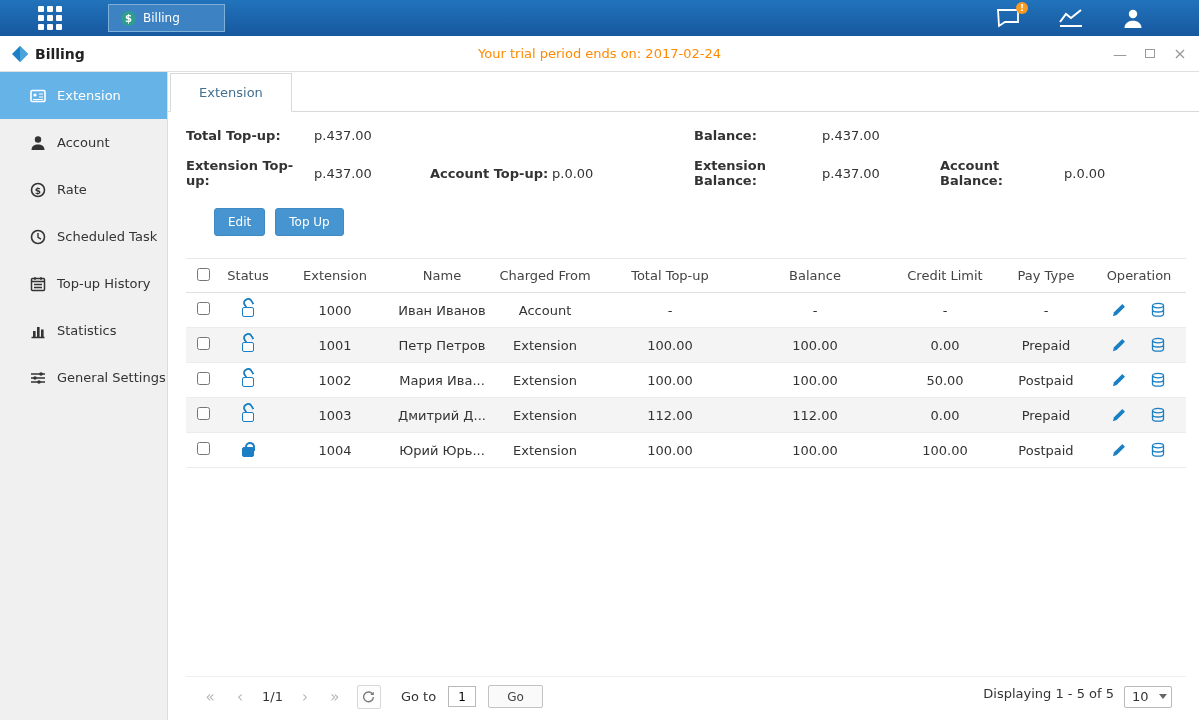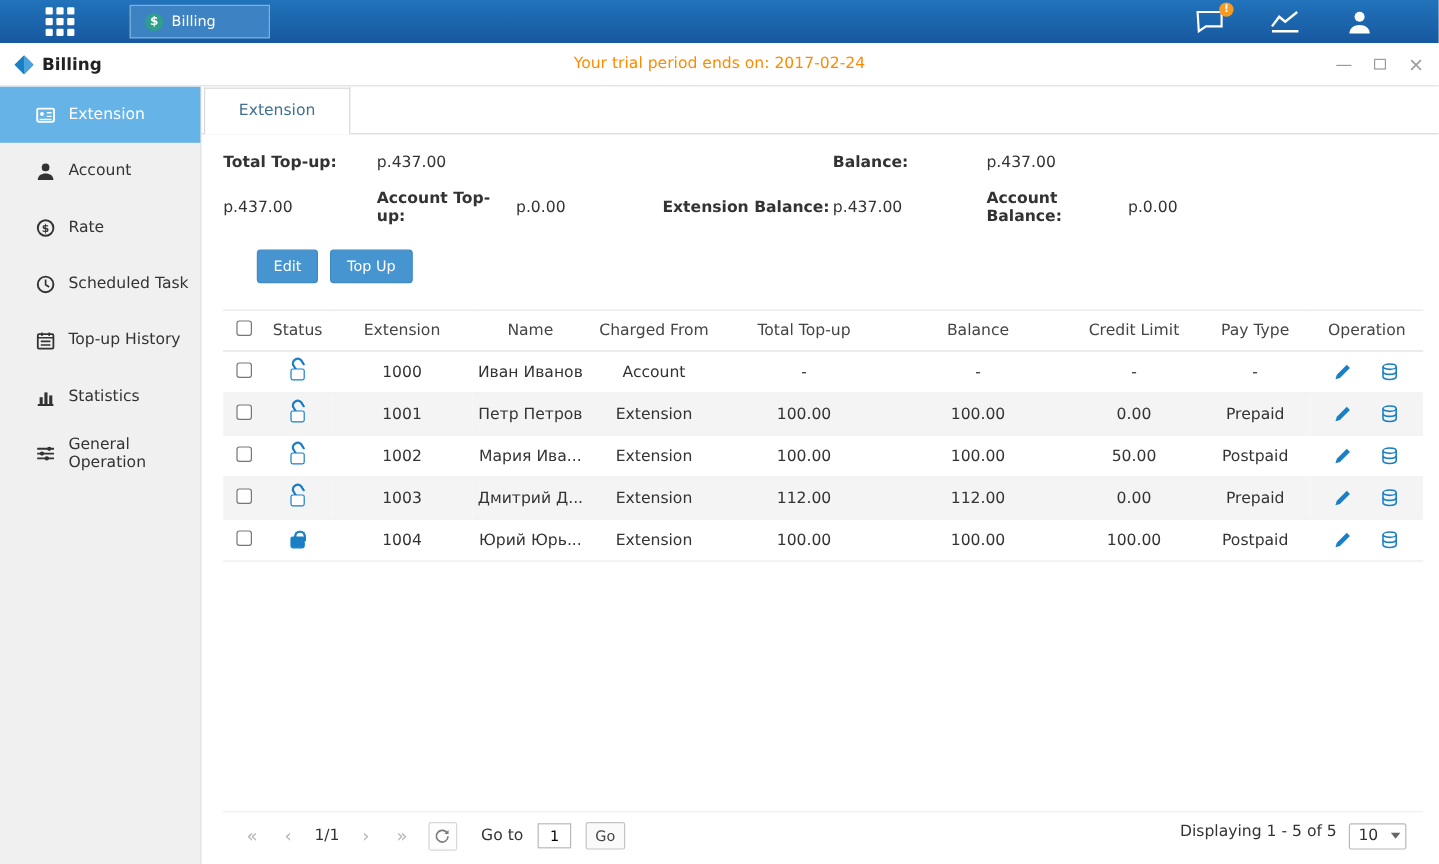--- a/index.html
+++ b/index.html
@@ -65,21 +65,21 @@
   .op-btn + .op-btn { margin-left:20px; }
 
   .spacer { flex:1; }
 
   .pager { flex:0 0 44px; border-top:1px solid #eee; display:flex; align-items:center; gap:6px; padding:0 4px 4px 12px; }
   .pg-btn { width:24px; height:24px; display:flex; align-items:center; justify-content:center; color:#b5b5b5; font-size:15px; cursor:pointer; background:transparent; border:none; font-family:inherit; }
   .pg-label { color:#333; padding:0 4px; }
   .pg-refresh { width:24px; height:24px; border:1px solid #d8d8d8; border-radius:2px; background:#fdfdfd; display:flex; align-items:center; justify-content:center; cursor:pointer; margin-left:4px; }
   .goto-label { margin-left:14px; color:#333; }
   .goto-input { width:28px; height:21px; border:1px solid #b9b9b9; text-align:center; font-size:12px; font-family:inherit; margin-left:6px; }
-  .go-btn { height:23px; margin-left:6px; padding:0 7px; border:1px solid #c3c3c3; background:#fafafa; border-radius:2px; font-size:12px; color:#444; cursor:pointer; font-family:inherit; }
+  .go-btn { height:23px; margin-left:6px; padding:0 18px; border:1px solid #c3c3c3; background:#fafafa; border-radius:2px; font-size:12px; color:#444; cursor:pointer; font-family:inherit; }
   .pg-right { margin-left:auto; display:flex; gap:10px; padding-right:10px; }
   .pagesize { width:48px; height:22px; border:1px solid #b9b9b9; border-radius:2px; display:flex; align-items:center; cursor:pointer; background:#fff; }
   .pagesize .val { flex:1; padding-left:7px; }
   .pagesize .arrow { width:16px; display:flex; align-items:center; justify-content:center; }
   .tri { width:0; height:0; border-left:4px solid transparent; border-right:4px solid transparent; border-top:5px solid #666; }
 </style>
 </head>
 <body>
 
 <div class="screen">
@@ -188,41 +188,42 @@
           </svg>
         <span>Statistics</span>
       </div>
       <div class="side-item">
         <svg width="16" height="16" viewBox="0 0 16 16">
             <path d="M1 4h14M1 8h14M1 12h14" stroke="currentColor" stroke-width="1.6"></path>
             <circle cx="11" cy="4" r="1.8" fill="currentColor"></circle>
             <circle cx="5" cy="8" r="1.8" fill="currentColor"></circle>
             <circle cx="9" cy="12" r="1.8" fill="currentColor"></circle>
           </svg>
-        <span>General Operation</span>
+        <span>General Settings</span>
       </div>
     </aside>
 
     <main>
       <div class="tabbar">
         <div class="tab">Extension</div>
       </div>
 
       <div class="content">
 
         <div class="summary">
           <div class="s-label">Total Top-up:</div>
           <div class="s-value">p.437.00</div>
           <div></div>
             <div></div>
           <div class="s-label">Balance:</div>
           <div class="s-value">p.437.00</div>
           <div></div>
             <div></div>
 
+          <div class="s-label">Extension Top-up:</div>
           <div class="s-value">p.437.00</div>
           <div class="s-label">Account Top-up:</div>
           <div class="s-value">p.0.00</div>
           <div class="s-label">Extension Balance:</div>
           <div class="s-value">p.437.00</div>
           <div class="s-label">Account Balance:</div>
           <div class="s-value">p.0.00</div>
         </div>
 
         <div class="btn-row">

